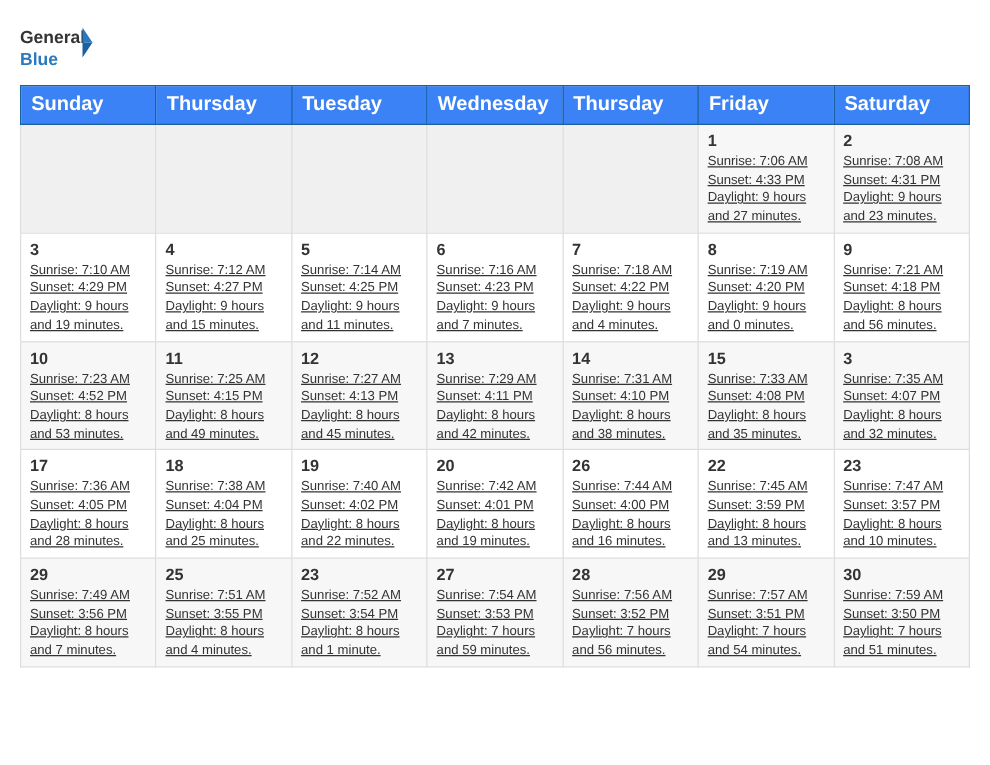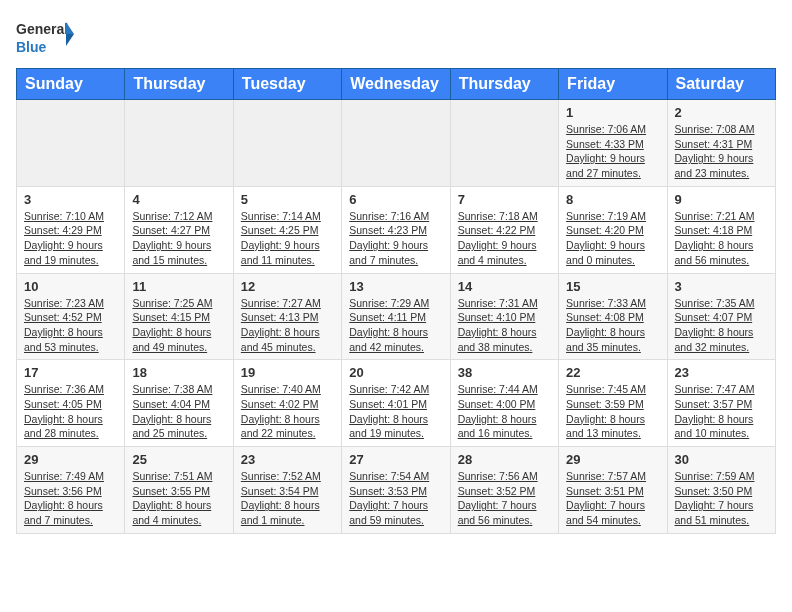--- a/index.html
+++ b/index.html
@@ -235,21 +235,21 @@
 Sunset: 4:02 PM
 Daylight: 8 hours and 22 minutes.</div>
         </td>
         <td>
           <span class="day-num">20</span>
           <div class="day-info">Sunrise: 7:42 AM
 Sunset: 4:01 PM
 Daylight: 8 hours and 19 minutes.</div>
         </td>
         <td>
-          <span class="day-num">38</span>
+          <span class="day-num">26</span>
           <div class="day-info">Sunrise: 7:44 AM
 Sunset: 4:00 PM
 Daylight: 8 hours and 16 minutes.</div>
         </td>
         <td>
           <span class="day-num">22</span>
           <div class="day-info">Sunrise: 7:45 AM
 Sunset: 3:59 PM
 Daylight: 8 hours and 13 minutes.</div>
         </td>

